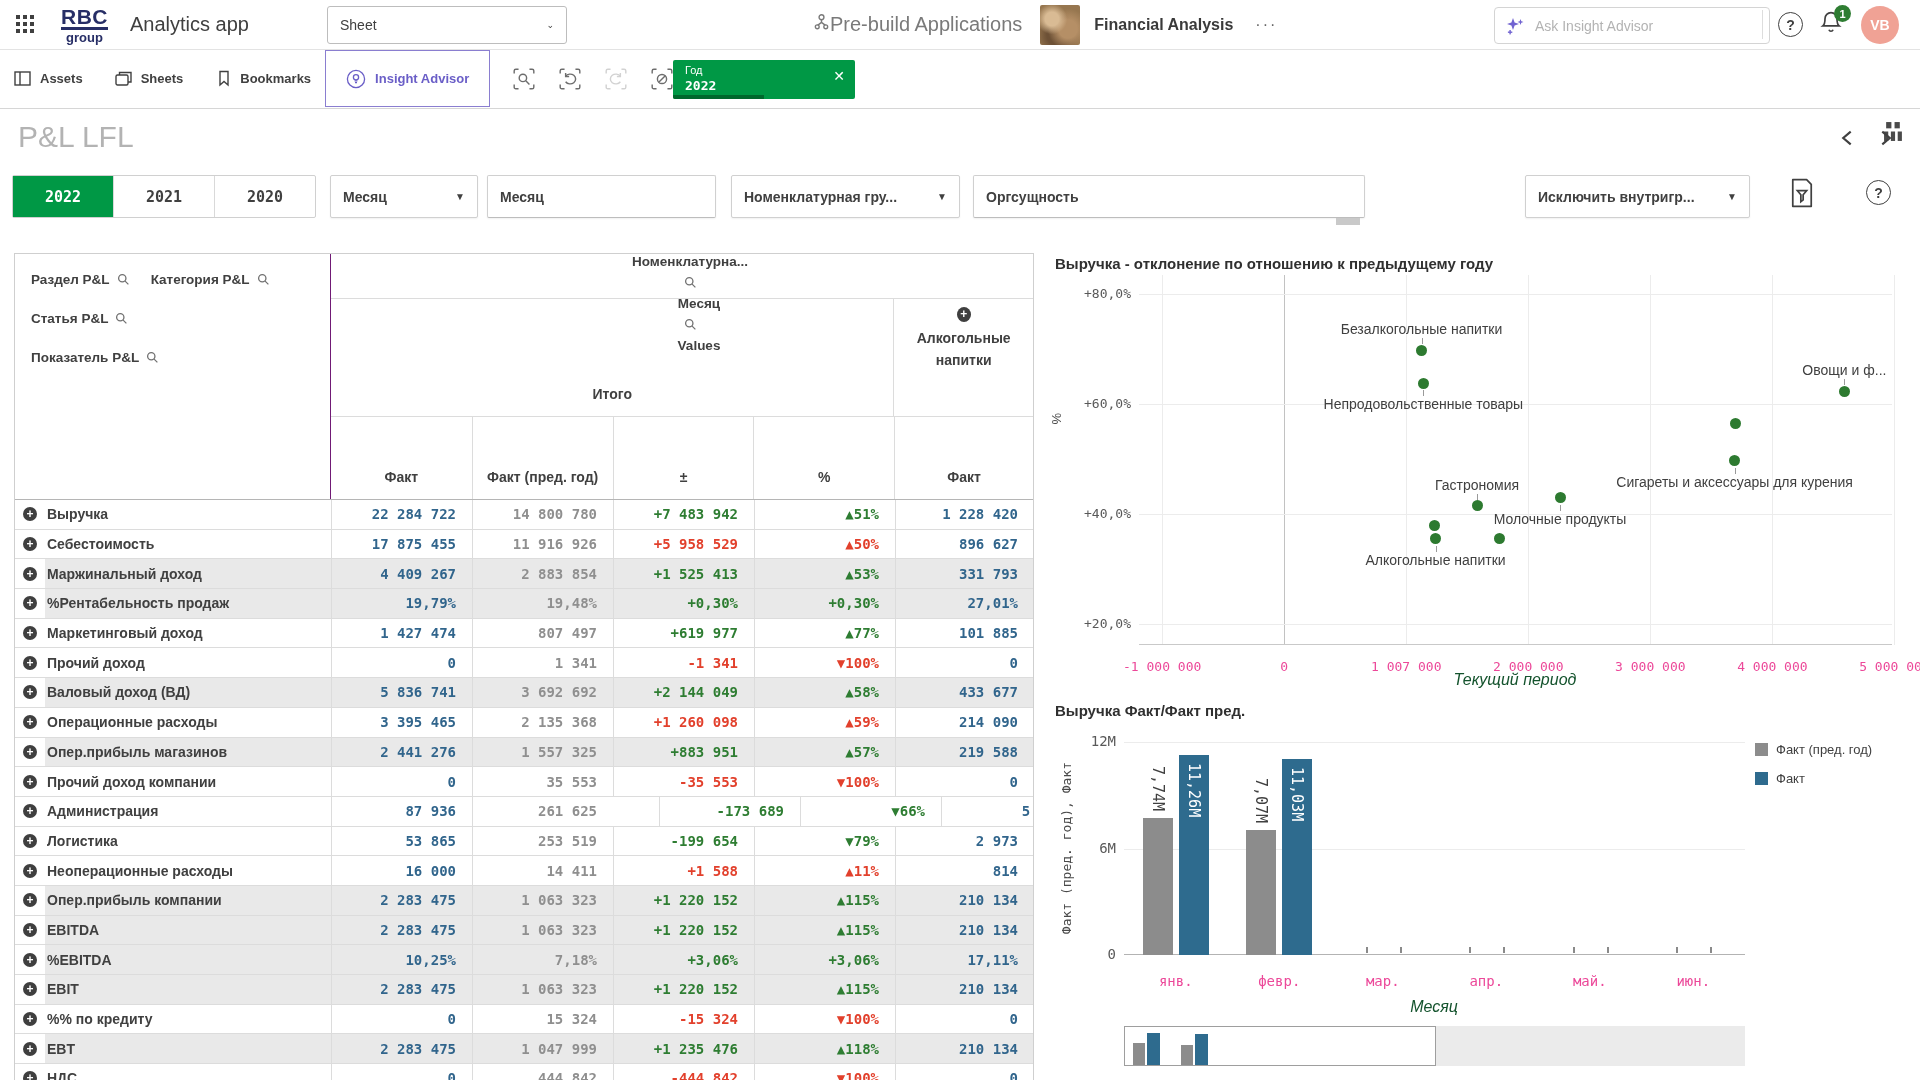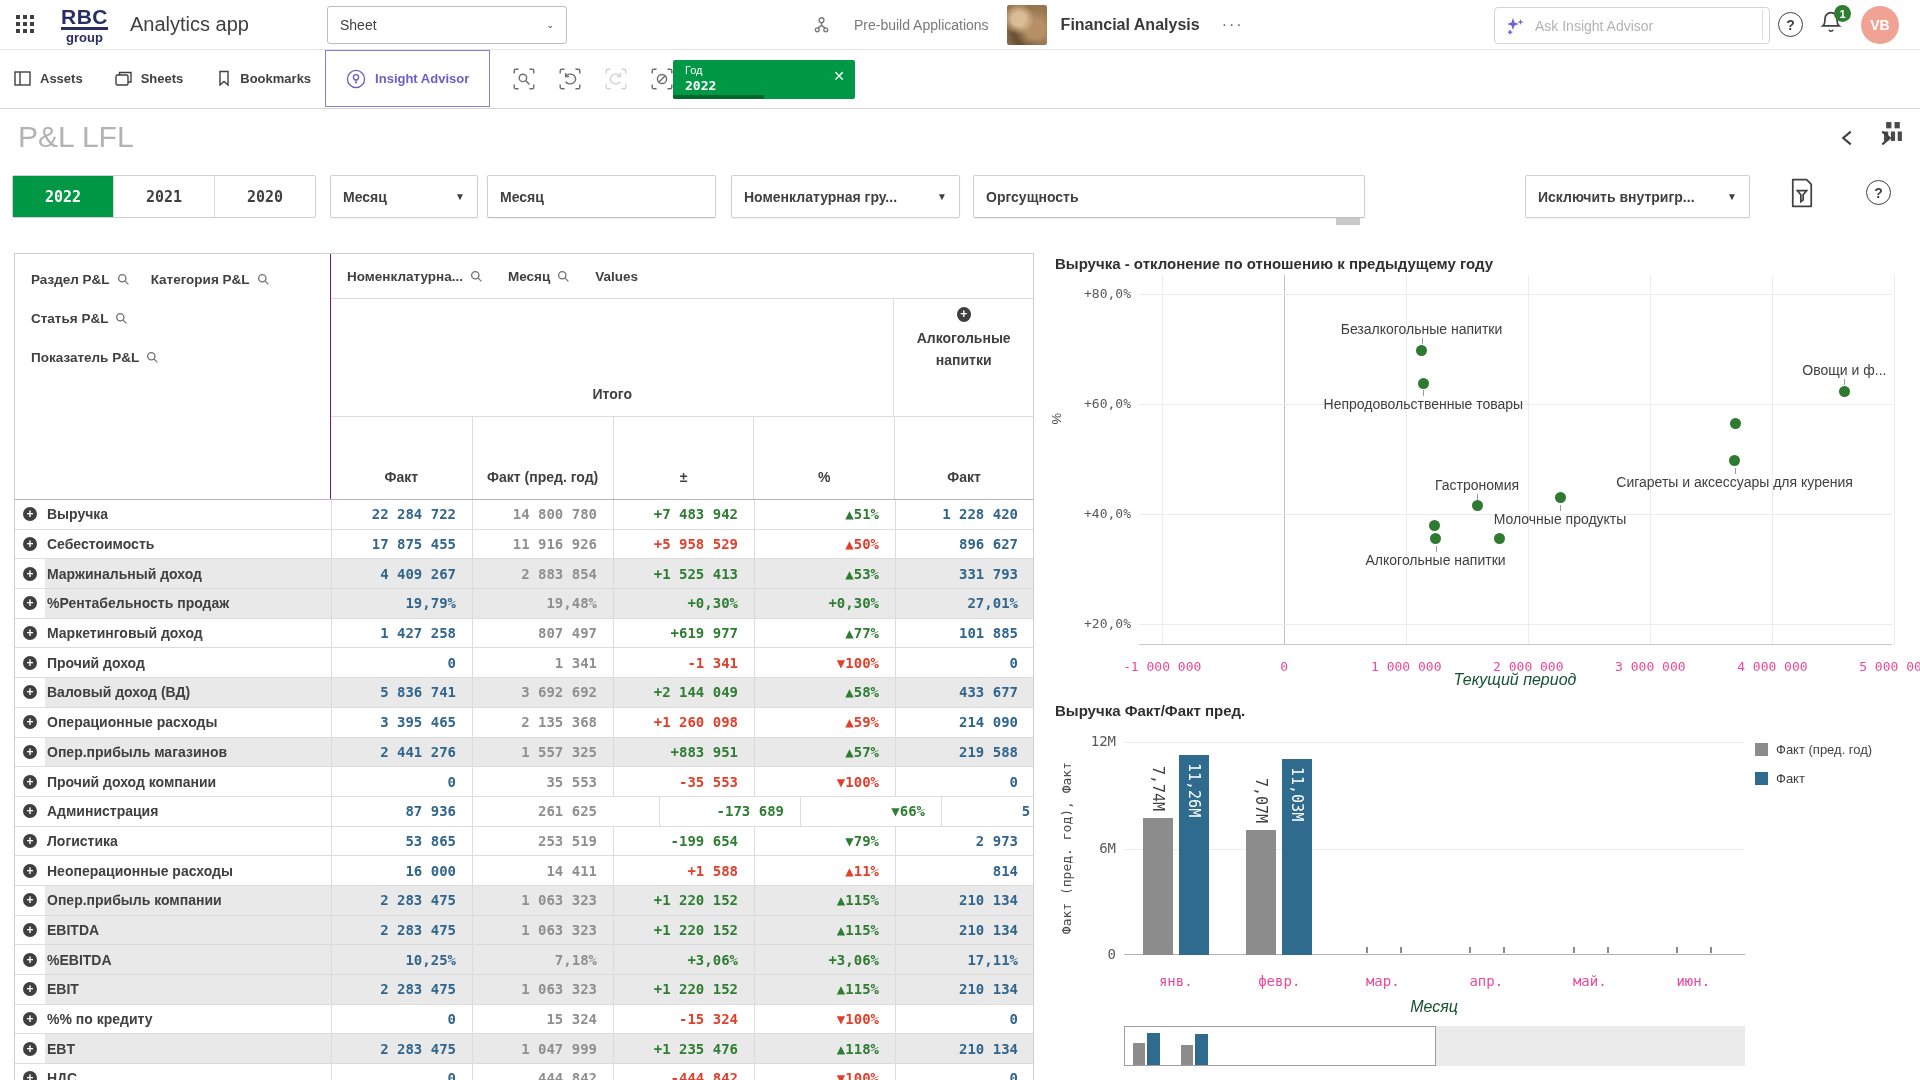--- a/index.html
+++ b/index.html
@@ -11,21 +11,21 @@
   .topbar{position:absolute;left:0;top:0;right:0;height:49px;background:#fff;
           border-bottom:1px solid #e3e3e3;display:flex;align-items:center;z-index:5;}
   .launcher{margin-left:16px;cursor:pointer;}
   .rbc{margin-left:26px;color:#272e66;text-align:center;line-height:1;}
   .rbc .r1{font-size:21px;font-weight:900;letter-spacing:.5px;border-bottom:3px solid #272e66;display:block;}
   .rbc .r2{font-size:13px;font-weight:800;display:block;margin-top:1px;}
   .apptitle{margin-left:22px;font-size:20px;color:#404040;}
   .sheetdd{margin-left:78px;width:214px;height:36px;border:1px solid #bdbdbd;border-radius:3px;
            display:flex;align-items:center;padding:0 12px;font-size:14px;justify-content:space-between;cursor:pointer;}
   .caret{font-size:9px;color:#404040;}
-  .prebuild{margin-left:246px;display:flex;align-items:flex-end;gap:24px;color:#7a7a7a;font-size:14px;cursor:pointer;}
+  .prebuild{margin-left:246px;display:flex;align-items:flex-start;gap:0;color:#7a7a7a;font-size:20px;cursor:pointer;}
   .thumb{margin-left:18px;width:40px;height:40px;border-radius:2px;
          background:radial-gradient(circle at 30% 35%,#d9bb94 0 18%,transparent 40%),
                     radial-gradient(circle at 70% 60%,#b58f66 0 25%,transparent 55%),
                     radial-gradient(circle at 45% 75%,#6d5136 0 30%,transparent 60%),#96764f;}
   .fatitle{margin-left:14px;font-size:16px;font-weight:bold;color:#3a3a3a;}
   .moredots{margin-left:22px;font-size:16px;color:#666;letter-spacing:2px;cursor:pointer;}
   .askbox{position:absolute;left:1494px;top:7px;width:254px;height:35px;border:1px solid #d4d4d4;
           border-radius:4px;display:flex;align-items:center;padding:0 10px;gap:8px;background:#fff;}
   .askbox input{border:none;outline:none;font-size:14px;color:#404040;width:180px;
                 font-family:"Liberation Sans",sans-serif;}
@@ -70,21 +70,21 @@
   .scrollnub{position:absolute;left:1336px;top:218px;width:24px;height:7px;background:#c9c9c9;}
   .fric{position:absolute;top:178px;cursor:pointer;}
   
   .pivot{position:absolute;left:14px;top:253px;width:1020px;height:827px;background:#fff;
          border:1px solid #cfcfcf;border-bottom:none;box-sizing:border-box;overflow:hidden;}
   .phead{position:relative;height:246px;border-bottom:1px solid #b5b5b5;box-sizing:border-box;}
   .pdim{position:absolute;left:0;top:0;width:316px;height:100%;border-right:1px solid #701a75;box-sizing:border-box;}
   .dimrow{display:flex;align-items:center;gap:7px;font-size:13.5px;font-weight:bold;margin:0 0 0 16px;}
   .pcolzone{position:absolute;left:316px;right:0;top:0;height:100%;}
   .pcr1{height:45px;display:flex;align-items:center;gap:7px;padding-left:16px;
-        border-bottom:1px solid #dcdcdc;font-size:13.5px;font-weight:bold;box-sizing:border-box;}
+        border-bottom:1px solid #dcdcdc;font-size:13.5px;font-weight:bold;box-sizing:border-box;flex-direction:column;}
   .pcr2{height:117px;display:flex;box-sizing:border-box;}
   .totalcell{width:564px;display:flex;align-items:flex-end;justify-content:center;padding-bottom:14px;
              font-size:14px;font-weight:bold;box-sizing:border-box;}
   .alcocell{width:140px;border-left:1px solid #dcdcdc;box-sizing:border-box;text-align:center;
             font-size:14px;font-weight:bold;}
   .pcr3{height:83px;display:flex;box-sizing:border-box;border-top:1px solid #dcdcdc;}
   .mcell{display:flex;align-items:flex-end;justify-content:center;padding-bottom:12px;font-size:14px;
          font-weight:bold;box-sizing:border-box;border-left:1px solid #dcdcdc;text-align:center;line-height:1.45;}
   .mcell:first-child{border-left:none;}
   .cplus{width:14px;height:14px;border-radius:50%;background:#3f3f3f;color:#fff;font-size:12px;line-height:14px;
@@ -425,21 +425,21 @@
         <div class="cval num v-gray" style="width: 141px; flex: 0 0 141px;">19,48%</div>
         <div class="cval num v-green" style="width: 141px; flex: 0 0 141px;">+0,30%</div>
         <div class="cval num v-green" style="width: 141px; flex: 0 0 141px;">+0,30%</div>
         <div class="cval num v-blue" style="width: 139px; flex: 0 0 139px;">27,01%</div>
       </div>
       <div class="prow">
         <div class="cicon">
           <span class="cplus">+</span>
         </div>
         <div class="clabel">Маркетинговый доход</div>
-        <div class="cval num v-blue" style="width: 141px; flex: 0 0 141px;">1 427 258</div>
+        <div class="cval num v-blue" style="width: 141px; flex: 0 0 141px;">1 427 474</div>
         <div class="cval num v-gray" style="width: 141px; flex: 0 0 141px;">807 497</div>
         <div class="cval num v-green" style="width: 141px; flex: 0 0 141px;">+619 977</div>
         <div class="cval num v-green" style="width: 141px; flex: 0 0 141px;">▲77%</div>
         <div class="cval num v-blue" style="width: 139px; flex: 0 0 139px;">101 885</div>
       </div>
       <div class="prow">
         <div class="cicon">
           <span class="cplus">+</span>
         </div>
         <div class="clabel">Прочий доход</div>
@@ -607,21 +607,21 @@
 </div>
 
 <div class="chartbox" style="left:1045px;top:253px;width:875px;height:447px;">
   <div class="ctitle">Выручка - отклонение по отношению к предыдущему году</div>
   <div class="plot" id="scatter-plot" style="left:94px;top:22px;width:753px;height:370px;">
       <div class="gridv" style="left: 23.188px;"></div>
       <div class="xtick num" style="left: 23.188px; top: 378px;">-1 000 000</div>
       <div class="gridv zeroline" style="left: 145.23px;"></div>
       <div class="xtick num" style="left: 145.23px; top: 378px;">0</div>
       <div class="gridv" style="left: 267.272px;"></div>
-      <div class="xtick num" style="left: 267.272px; top: 378px;">1 000 000</div>
+      <div class="xtick num" style="left: 267.272px; top: 378px;">1 007 000</div>
       <div class="gridv" style="left: 389.314px;"></div>
       <div class="xtick num" style="left: 389.314px; top: 378px;">2 000 000</div>
       <div class="gridv" style="left: 511.357px;"></div>
       <div class="xtick num" style="left: 511.357px; top: 378px;">3 000 000</div>
       <div class="gridv" style="left: 633.399px;"></div>
       <div class="xtick num" style="left: 633.399px; top: 378px;">4 000 000</div>
       <div class="gridv" style="left: 755.441px;"></div>
       <div class="xtick num" style="left: 755.441px; top: 378px;">5 000 000</div>
       <div class="gridh" style="top: 19.2422px;"></div>
       <div class="ytick num" style="left: -92px; top: 11.2422px;">+80,0%</div>

